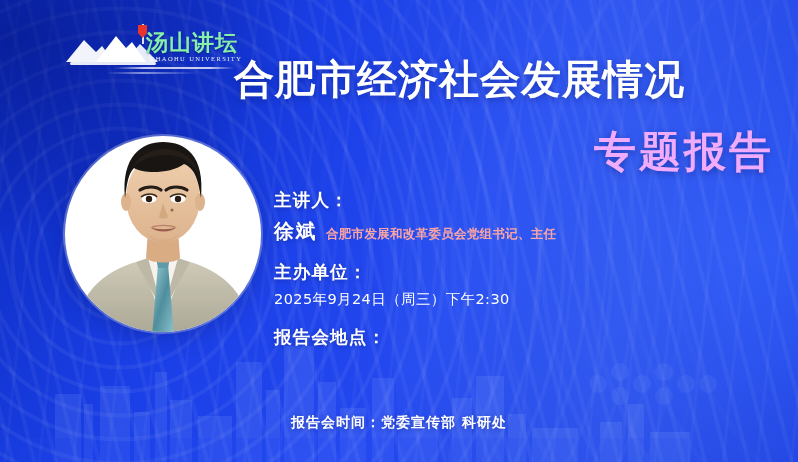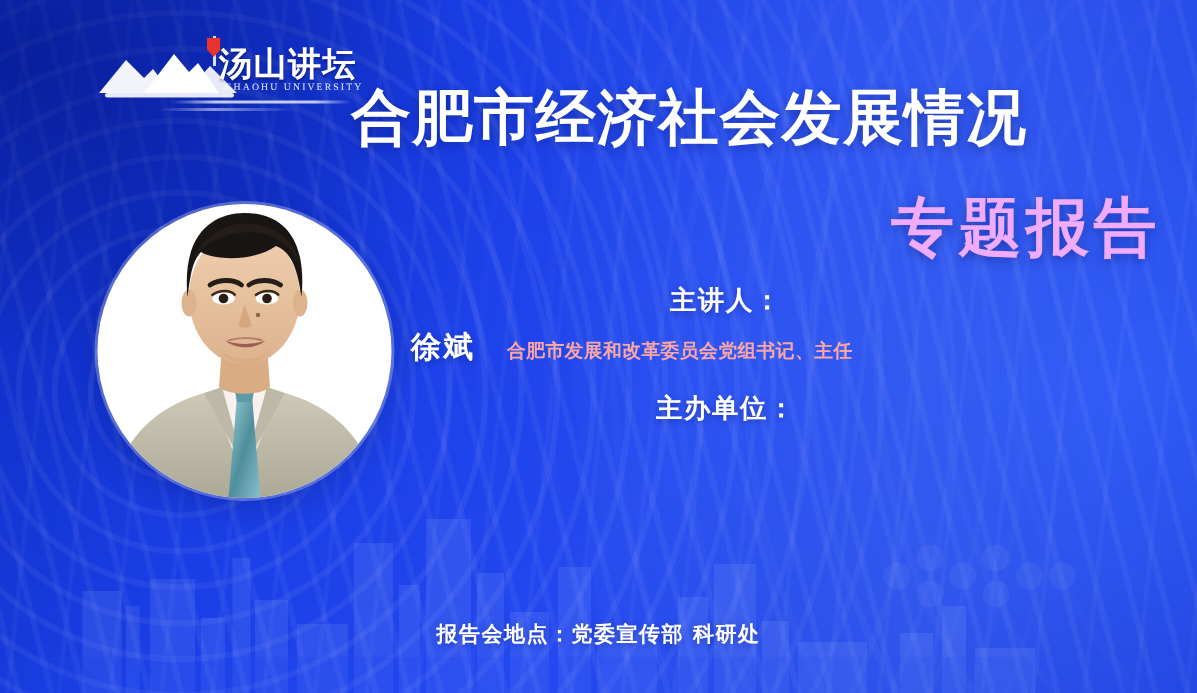--- a/index.html
+++ b/index.html
@@ -134,21 +134,21 @@
     position: absolute;
     left: 80px; top: 2px;
     width: 1.5px; height: 20px;
     background: rgba(255,255,255,.85);
   }
   .logo-cn {
     position: absolute;
     left: 84px; top: 6px;
     font-size: 22px;
     font-weight: 700;
-    color: #ffffff;
+    color: #86efac;
     letter-spacing: 1px;
     font-family: "DejaVu Sans", "Liberation Sans", sans-serif;
     text-shadow: 0 1px 2px rgba(0,0,20,.35);
     white-space: nowrap;
     text-align: center;
   }
   .logo-en {
     position: absolute;
     left: 88px; top: 33px;
     font-size: 6.5px;
@@ -214,34 +214,33 @@
     box-shadow: 0 0 0 2px rgba(255,255,255,.28), 0 6px 22px rgba(0,10,70,.25);
   }
   .portrait svg { position: absolute; inset: 0; width: 100%; height: 100%; display: block; }
 
   
   .info {
     position: absolute;
     left: 274px; top: 188px;
     width: 420px;
     color: #ffffff;
-    text-align: center;
   }
   .info-label {
     font-size: 17.5px;
     font-weight: 700;
     letter-spacing: 1.2px;
     margin: 0 0 6px 0;
     text-shadow: 0 1px 4px rgba(0,10,70,.32);
     font-family: "DejaVu Sans", "Liberation Sans", sans-serif;
   }
   .info-row {
     display: flex;
     align-items: baseline;
-    gap: 21px;
+    gap: 9px;
     margin-bottom: 15px;
   }
   .speaker-name {
     font-size: 20px;
     font-weight: 700;
     letter-spacing: 1.5px;
     text-shadow: 0 1px 4px rgba(0,10,70,.32);
     font-family: "DejaVu Sans", "Liberation Sans", sans-serif;
   }
   .speaker-title {
@@ -420,18 +419,20 @@
   </div>
 
   <div class="info">
     <div class="info-label">主讲人：</div>
     <div class="info-row">
       <span class="speaker-name">徐斌</span>
       <span class="speaker-title">合肥市发展和改革委员会党组书记、主任</span>
     </div>
 
     <div class="info-label block-gap">主办单位：</div>
-
+    <div class="info-value">2025年9月24日（周三）下午2:30</div>
+
+    <div class="info-label block-gap">报告会地点：</div>
   </div>
 
-  <div class="footer">报告会地点：党委宣传部  科研处</div>
+  <div class="footer">报告会时间：党委宣传部  科研处</div>
 
 </div>
 
 </body></html>

